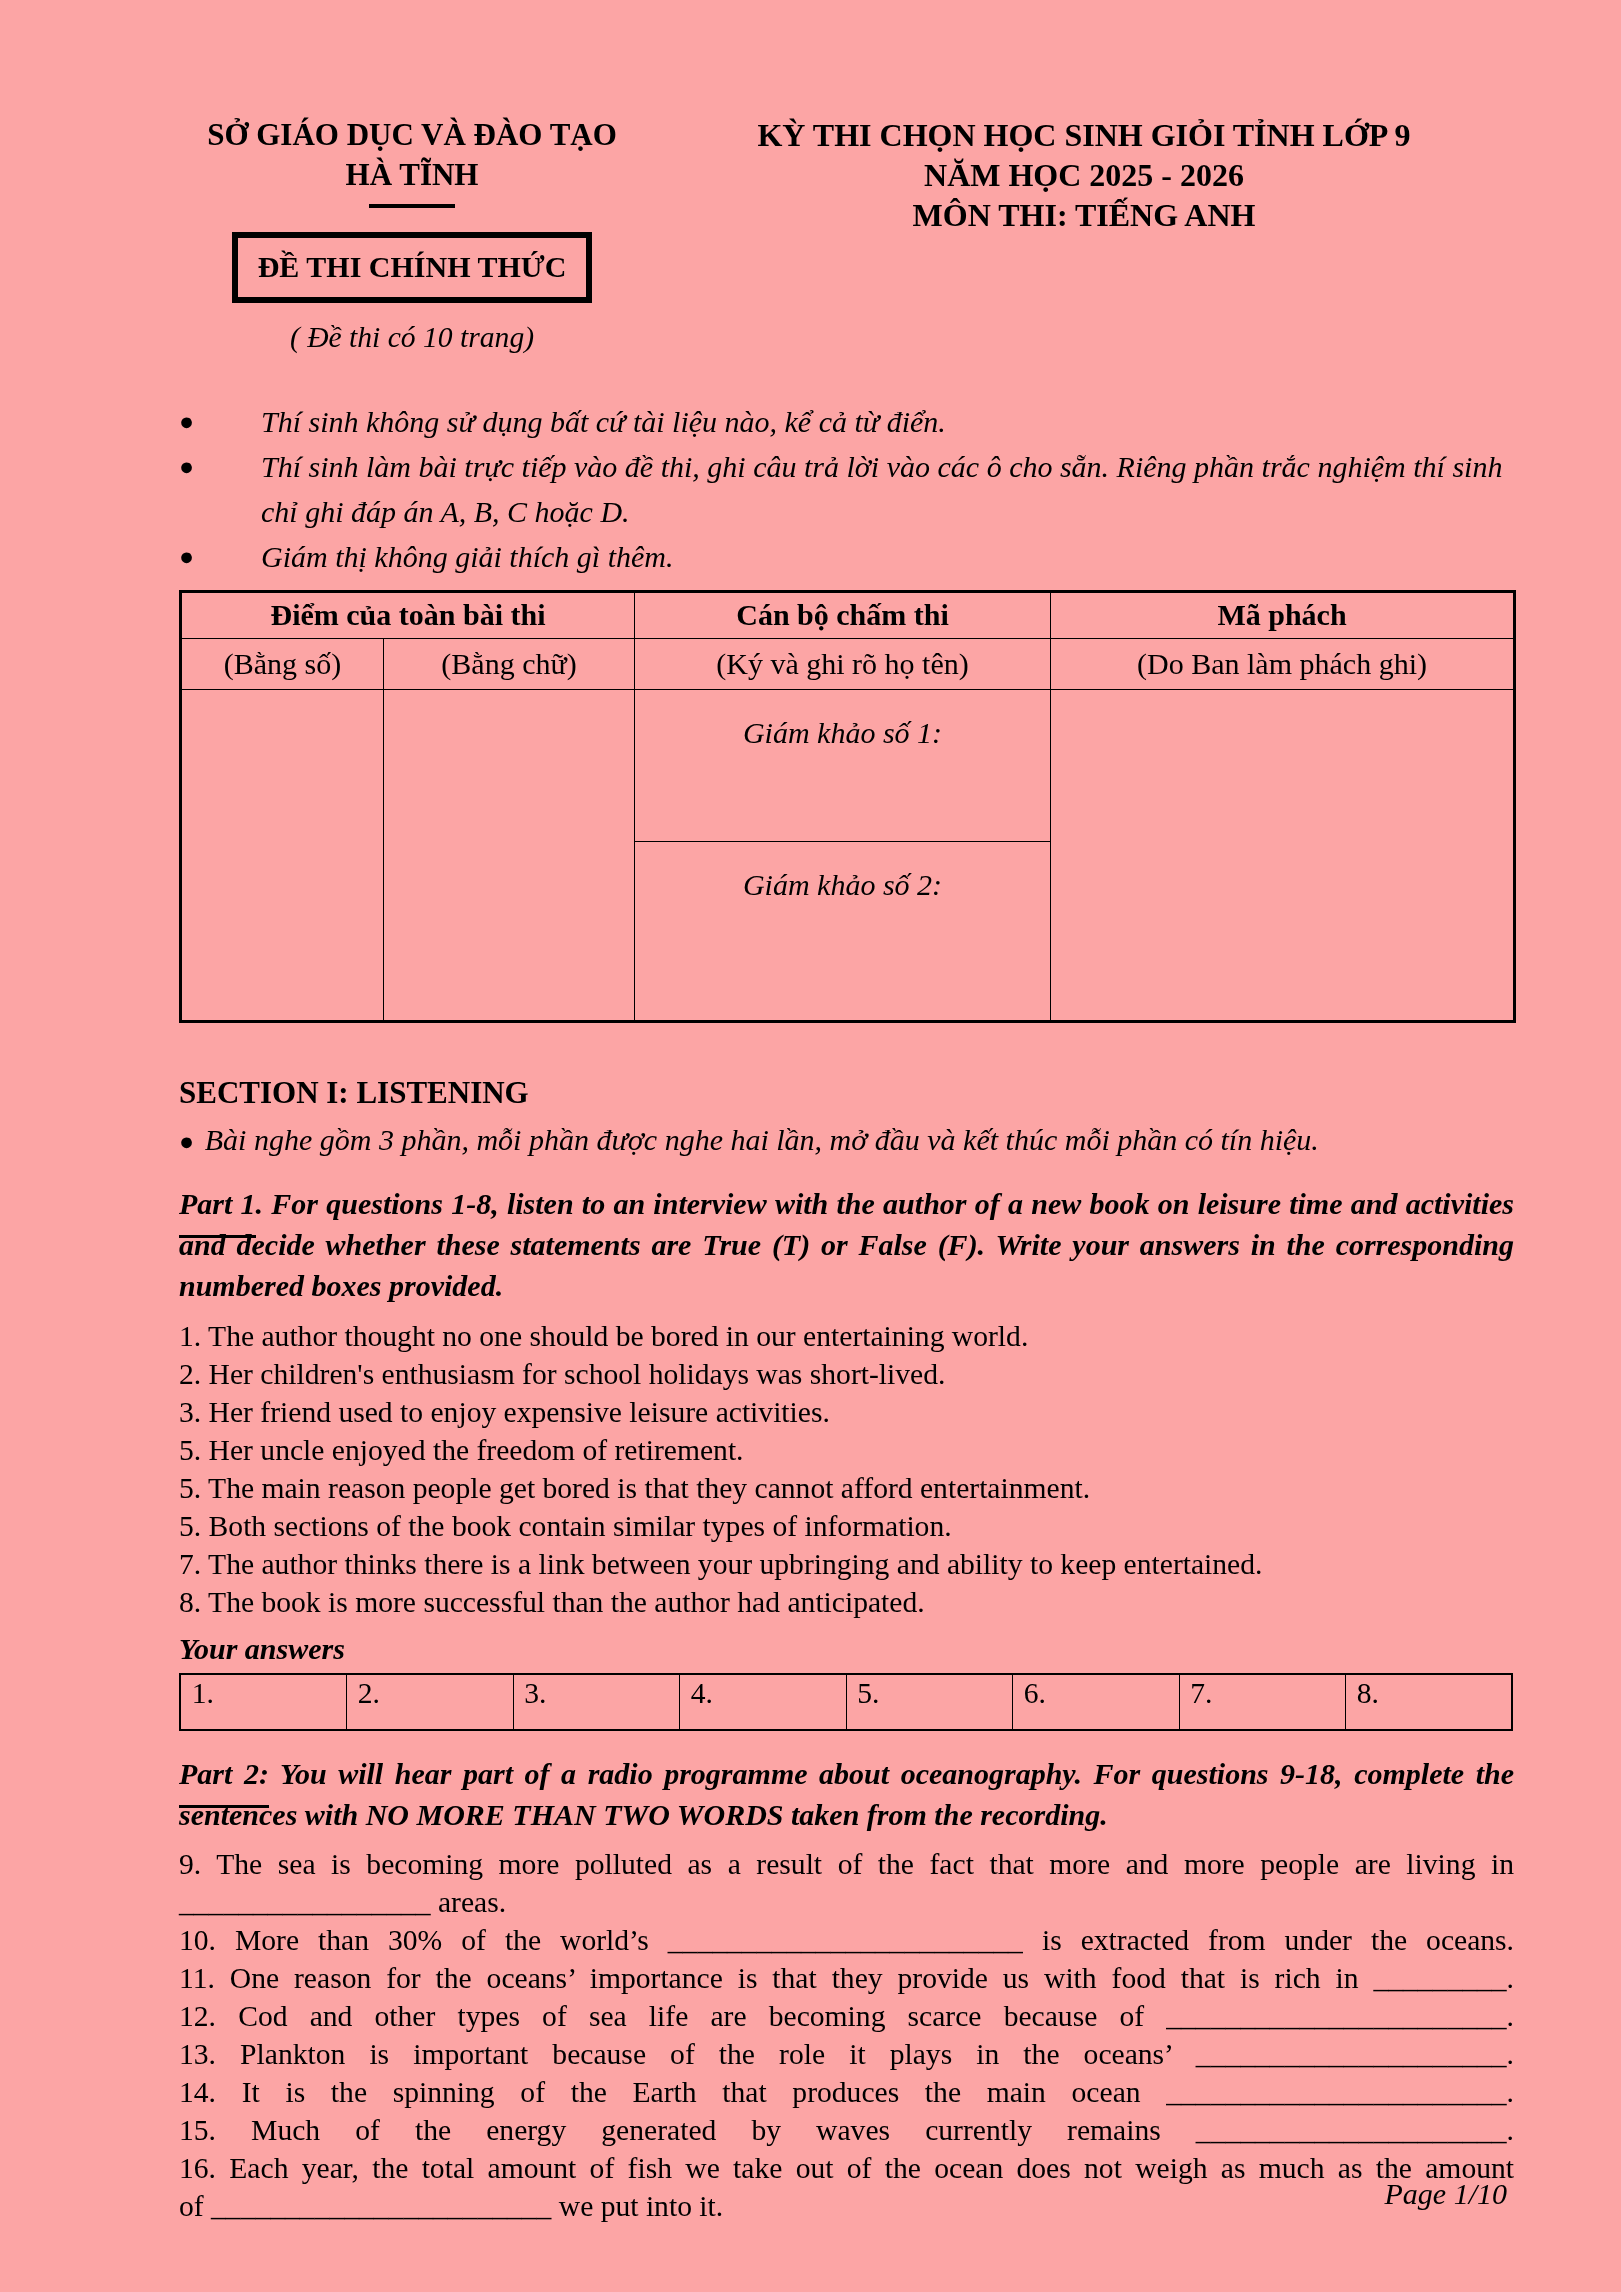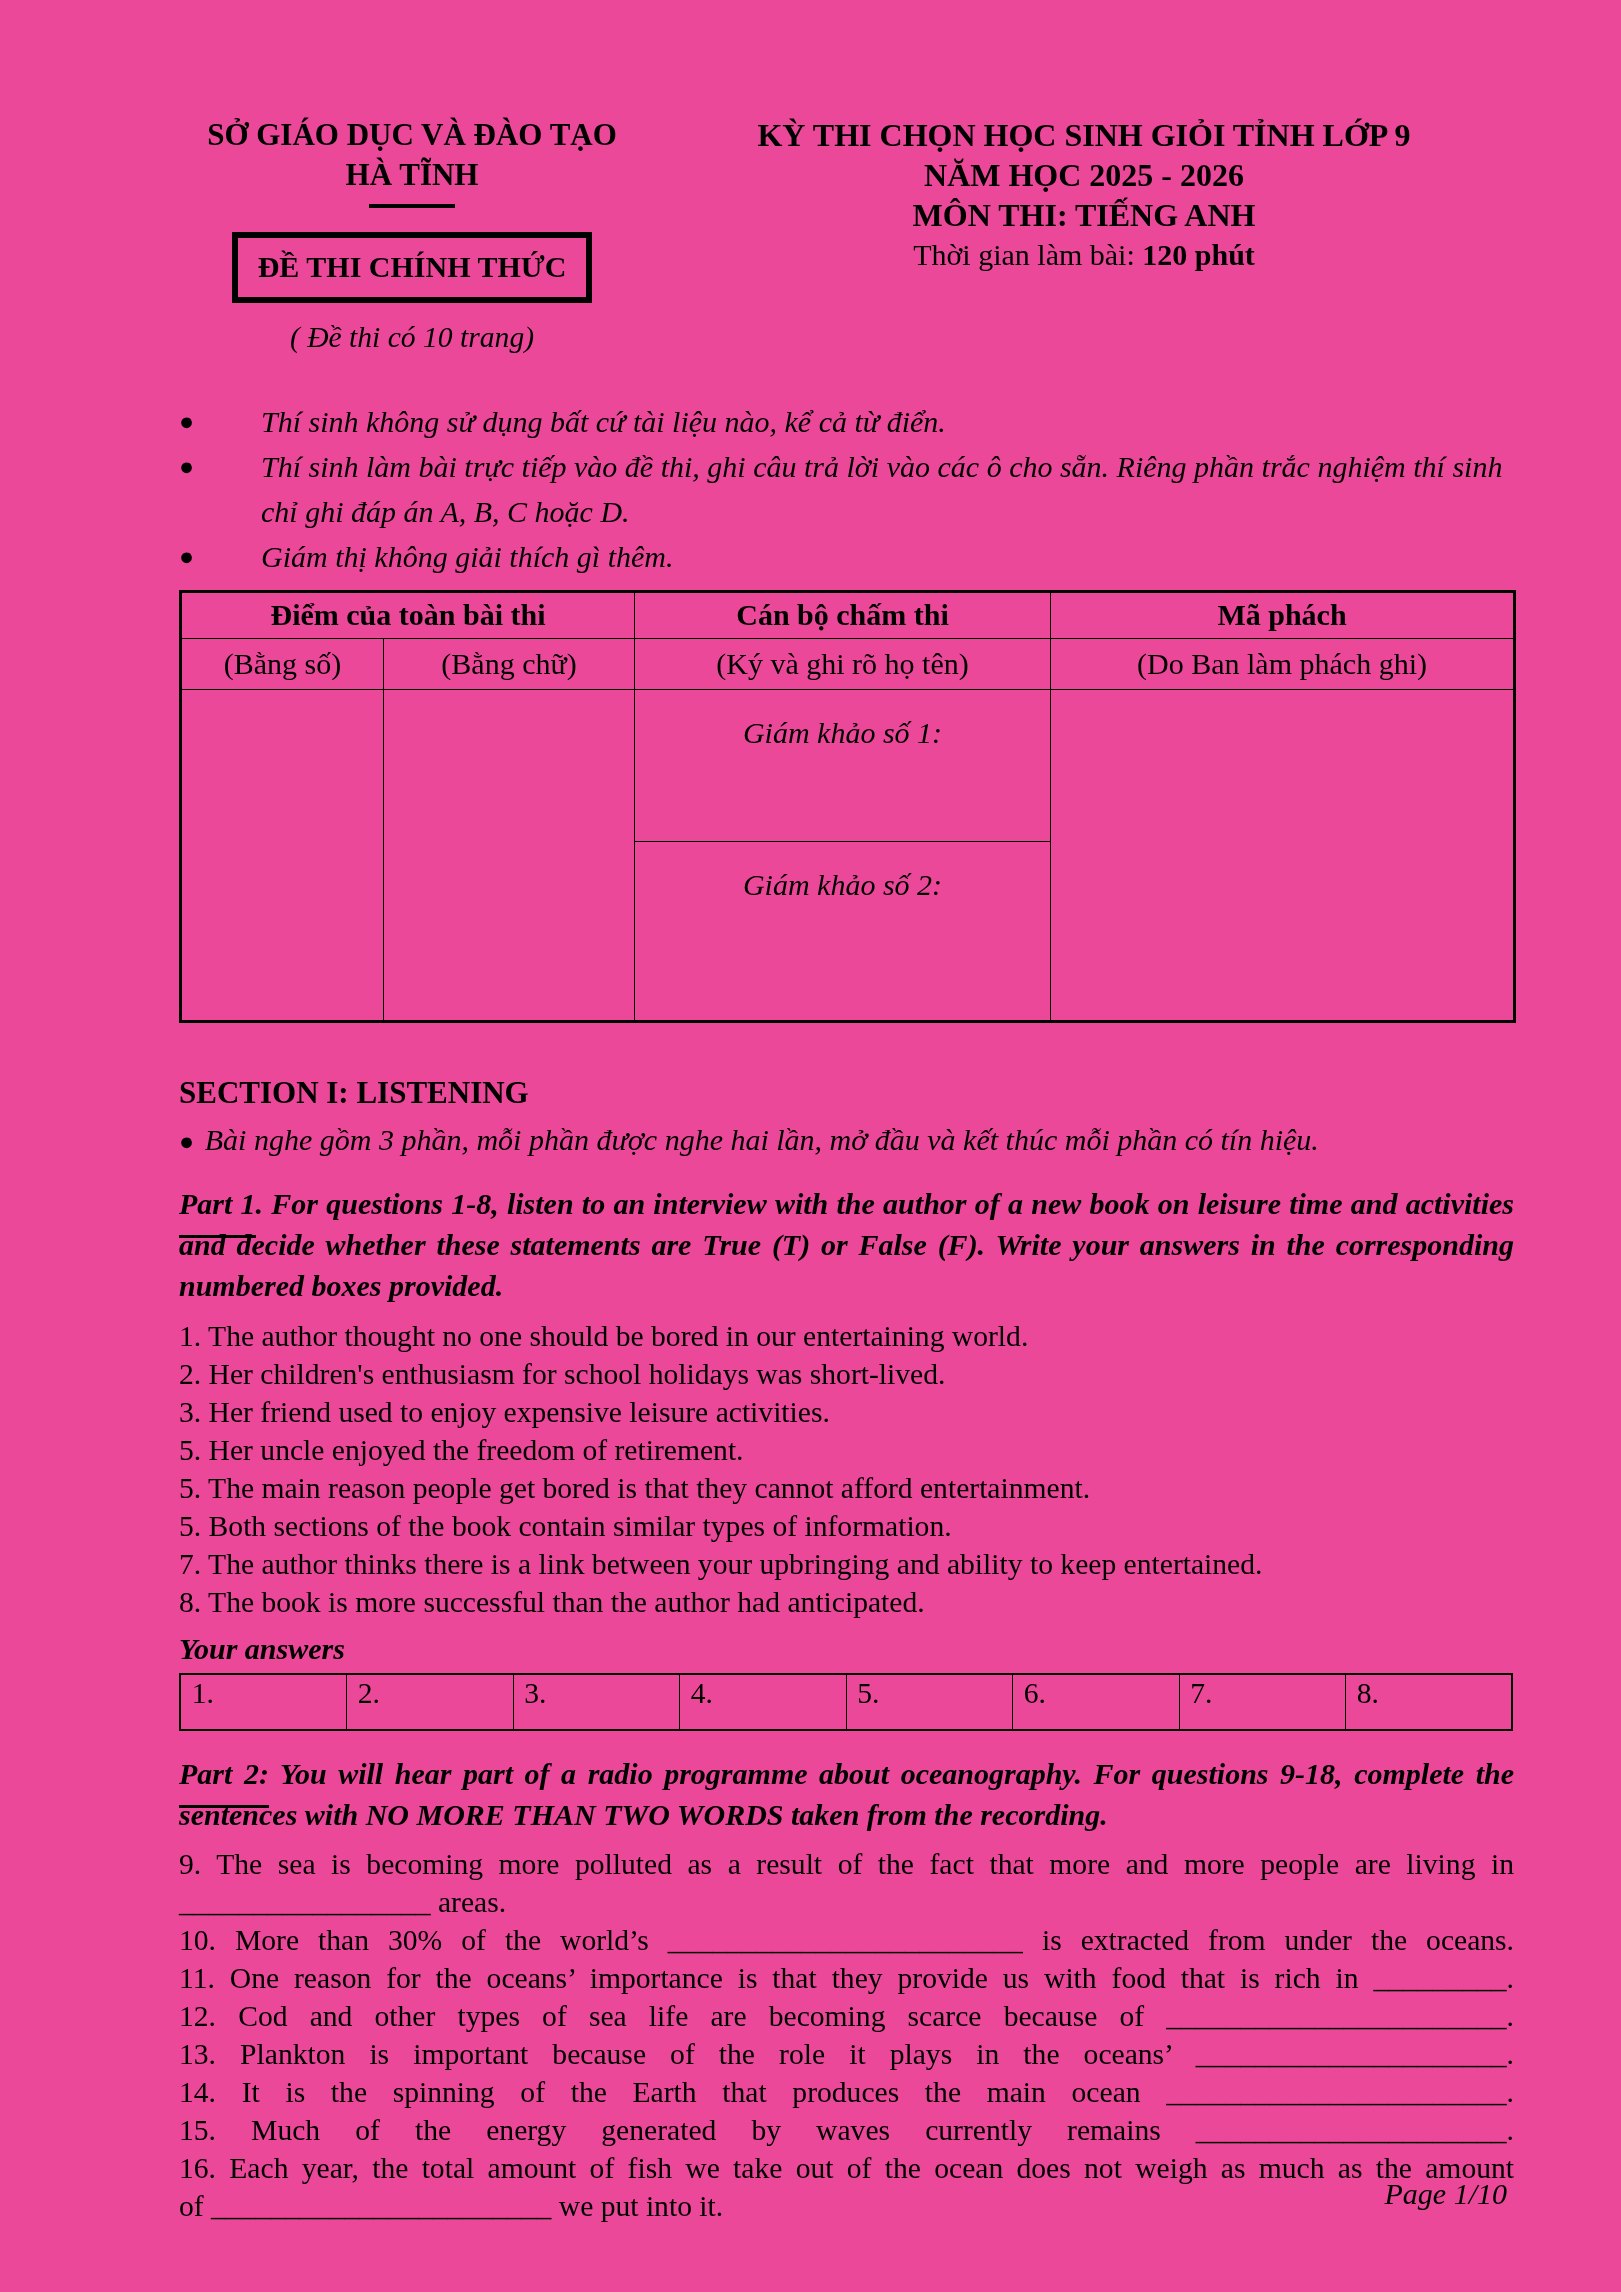--- a/index.html
+++ b/index.html
@@ -1,20 +1,20 @@
 <!DOCTYPE html>
 <html style="font-size:14.3px"><head>
 <meta charset="utf-8">
 <style>
   html,body { margin:0; padding:0; background:#888; }
   .page {
     position:relative;
     width:1622px; height:2293px;
     margin:0 auto;
-    background:#ec4899;
+    background:#fca5a5;
     color:#000;
     font-family:"Liberation Serif", serif;
     box-sizing:border-box;
     padding:115px 108px 0 179px;
     overflow:hidden;
   }
 
   
   .hdr { display:flex; align-items:flex-start; }
   .hdr-left { width:466px; flex-shrink:0; text-align:center; }
@@ -86,23 +86,20 @@
         <div class="official-box">
           <span>ĐỀ THI CHÍNH THỨC</span>
         </div>
       </div>
       <div class="pages-note">( Đề thi có 10 trang)</div>
     </div>
     <div class="hdr-right">
       <div class="exam-line">KỲ THI CHỌN HỌC SINH GIỎI TỈNH LỚP 9</div>
       <div class="exam-line">NĂM HỌC 2025 - 2026</div>
       <div class="exam-line">MÔN THI: TIẾNG ANH</div>
-      <div class="exam-time">
-        <span>Thời gian làm bài: </span><span class="bold">120 phút</span>
-      </div>
     </div>
   </div>
 
   <ul class="notes">
     <li>
       <span class="note-bullet">●</span>
       <span class="note-text">Thí sinh không sử dụng bất cứ tài liệu nào, kể cả từ điển.</span>
     </li>
     <li>
       <span class="note-bullet">●</span>

